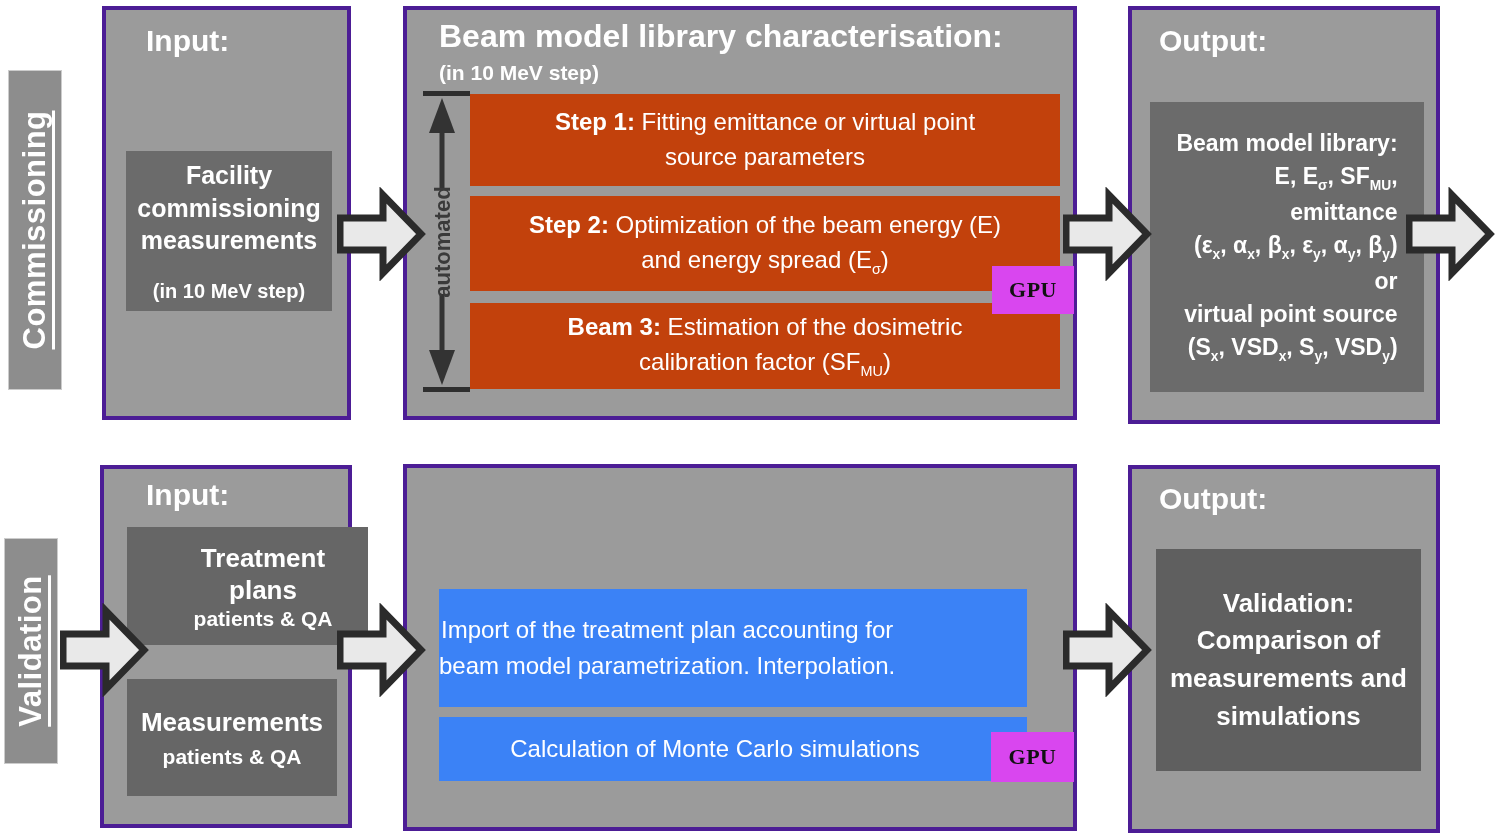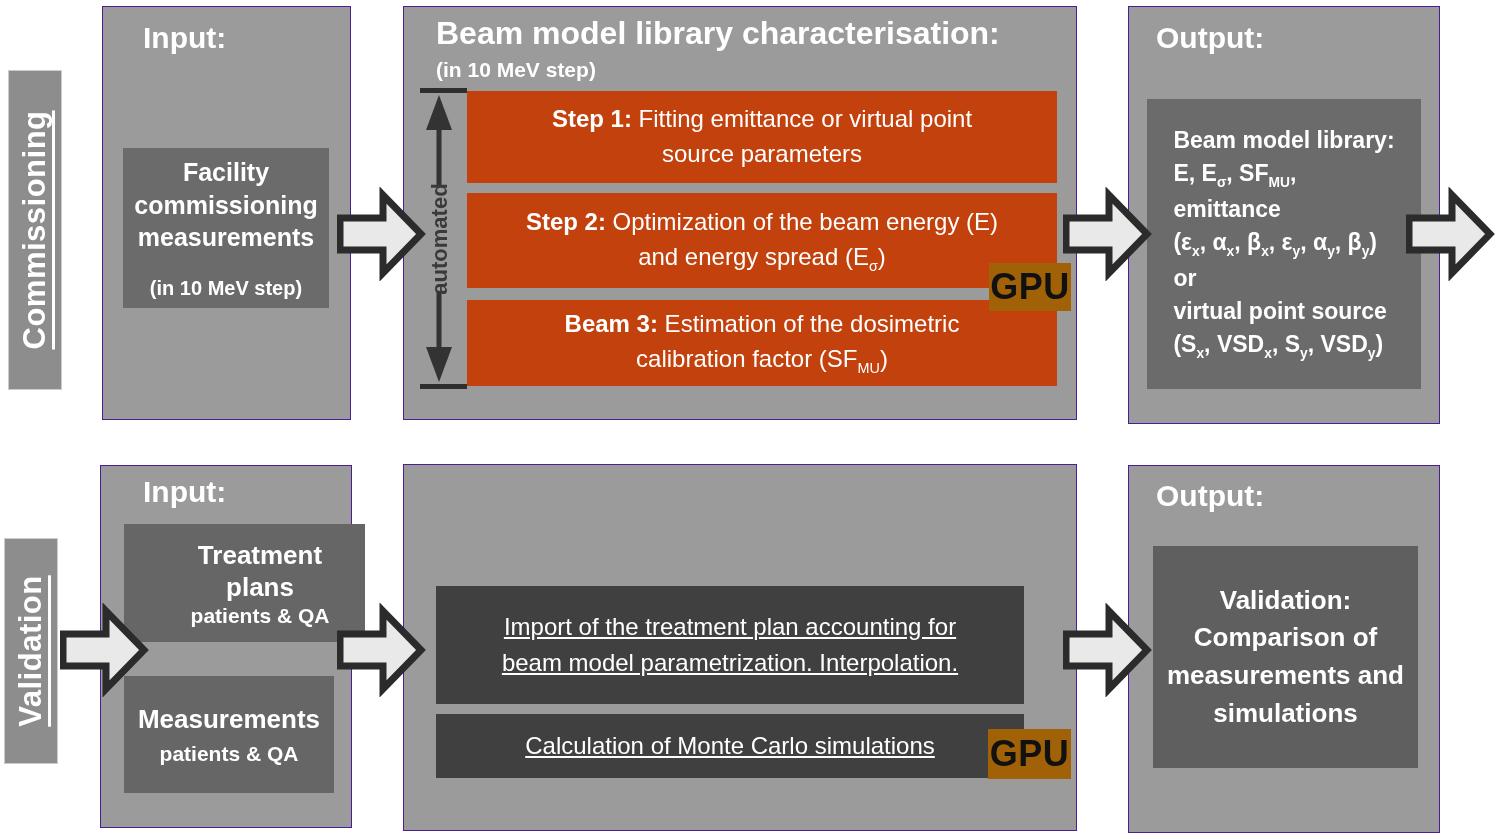--- a/index.html
+++ b/index.html
@@ -1,19 +1,19 @@
 <!DOCTYPE html>
 <html><head>
 <meta charset="utf-8">
 <style>
   html,body{margin:0;padding:0;background:#ffffff;}
   .stage{position:relative;width:1497px;height:838px;background:#ffffff;
          font-family:"Liberation Sans",sans-serif;overflow:hidden;}
 
-  .panel{position:absolute;background:#9b9b9b;border:1px solid #4c1d95;box-sizing:border-box;}
+  .panel{position:absolute;background:#9b9b9b;border:4px solid #4c1d95;box-sizing:border-box;}
   .bar{position:absolute;background:#8d8d8d;border:1px solid #cccccc;box-sizing:border-box;}
 
   .vlabel{position:absolute;left:50%;top:50%;
           transform:translate(-50%,-50%) rotate(-90deg);
           white-space:nowrap;font-weight:bold;font-size:31px;color:#ffffff;
           text-decoration:underline;text-decoration-thickness:3px;text-underline-offset:7px;
           letter-spacing:.5px;}
 
   .ptitle{position:absolute;color:#ffffff;font-weight:bold;font-size:30px;white-space:nowrap;}
   .ptitle-big{position:absolute;color:#ffffff;font-weight:bold;font-size:32px;white-space:nowrap;}
@@ -23,35 +23,35 @@
   .ibox{position:absolute;display:flex;flex-direction:column;align-items:center;
         justify-content:center;color:#ffffff;text-align:center;}
   .fill-med{background:#6b6b6b;}
   .fill-dark{background:#5f5f5f;}
   .fill-dk2{background:#666666;}
   .ibox-main{font-weight:bold;font-size:25px;line-height:1.3;}
   .ibox-main-lg{font-weight:bold;font-size:26px;line-height:1.25;}
   .ibox-note{font-weight:bold;font-size:20px;margin-top:3px;}
   .ibox-note-lg{font-weight:bold;font-size:21px;margin-top:6px;}
 
-  .rich-center{font-weight:bold;font-size:23px;line-height:1.45;text-align:left;color:#ffffff;}
+  .rich-center{font-weight:bold;font-size:23px;line-height:1.45;text-align:right;color:#ffffff;}
   .rich-center-lg{font-weight:bold;font-size:26px;line-height:1.45;text-align:center;color:#ffffff;}
 
   .step{position:absolute;background:#c2410c;color:#ffffff;
         display:flex;align-items:center;justify-content:center;text-align:center;z-index:2;}
   .step-text{font-size:24px;line-height:1.45;font-weight:400;}
   .step-text strong{font-weight:bold;}
 
-  .procbox{position:absolute;background:#404040;color:#ffffff;
-           display:flex;align-items:center;justify-content:center;text-align:center;z-index:2;text-decoration:underline;}
+  .procbox{position:absolute;background:#3b82f6;color:#ffffff;
+           display:flex;align-items:center;text-align:center;z-index:2;}
   .procbox-text{font-size:24px;line-height:1.5;font-weight:400;}
   .calc-text{width:552px;text-align:center;font-size:24px;font-weight:400;}
 
-  .gpu{position:absolute;background:#a16207;color:#111111;font-weight:bold;font-size:36px;
-       display:flex;align-items:center;justify-content:center;z-index:5;letter-spacing:.5px;}
+  .gpu{position:absolute;background:#d946ef;color:#111111;font-weight:bold;font-size:22px;
+       display:flex;align-items:center;justify-content:center;z-index:5;letter-spacing:.5px;font-family:Liberation Serif, serif;}
 
   .arrow{position:absolute;z-index:6;}
   .arrow path{fill:#e9e9e9;stroke:#2b2b2b;stroke-width:7;stroke-linejoin:miter;}
 
   .automated{position:absolute;left:16px;top:78px;width:47px;height:307px;z-index:3;}
   .automated svg{position:absolute;left:0;top:0;}
   .automated .cap{fill:#2e2e2e;}
   .automated .ah{fill:#333333;}
   .automated-text{position:absolute;left:20px;top:50%;
                   transform:translate(-50%,-50%) rotate(-90deg);

